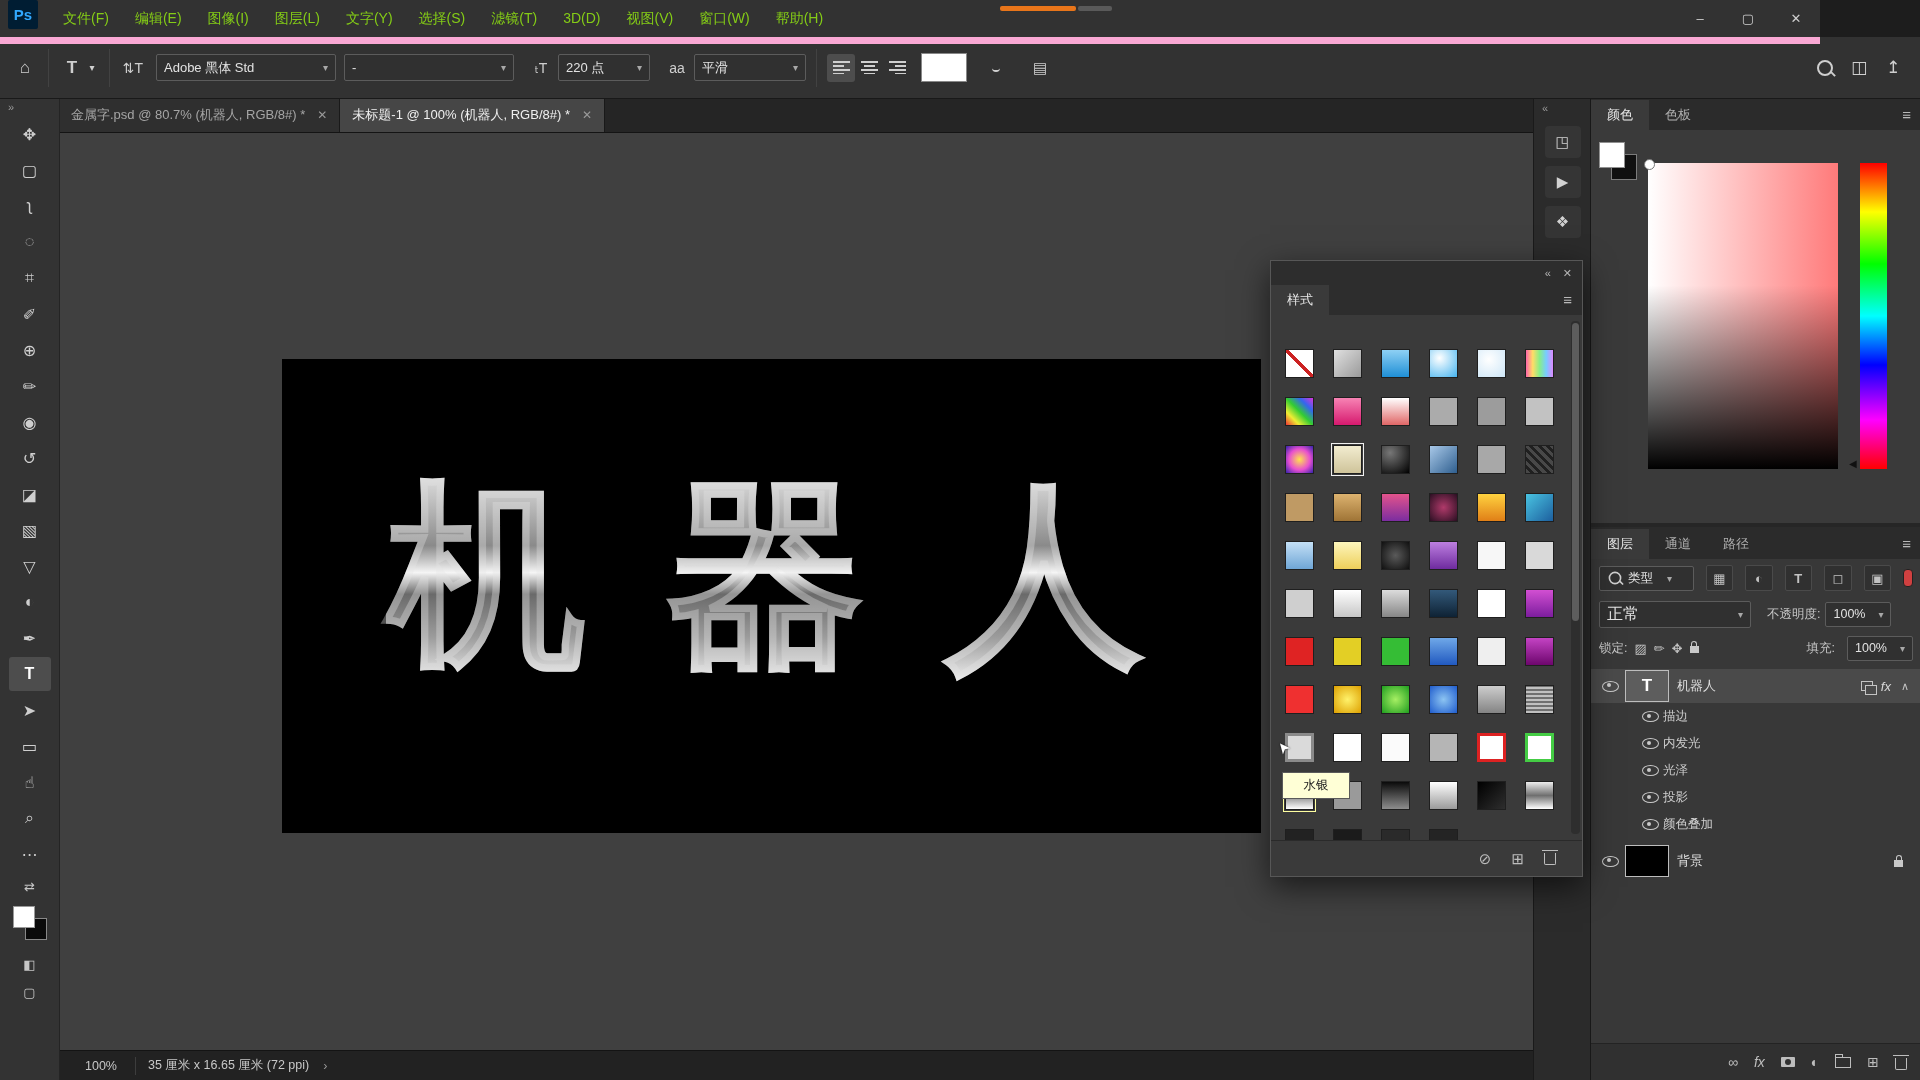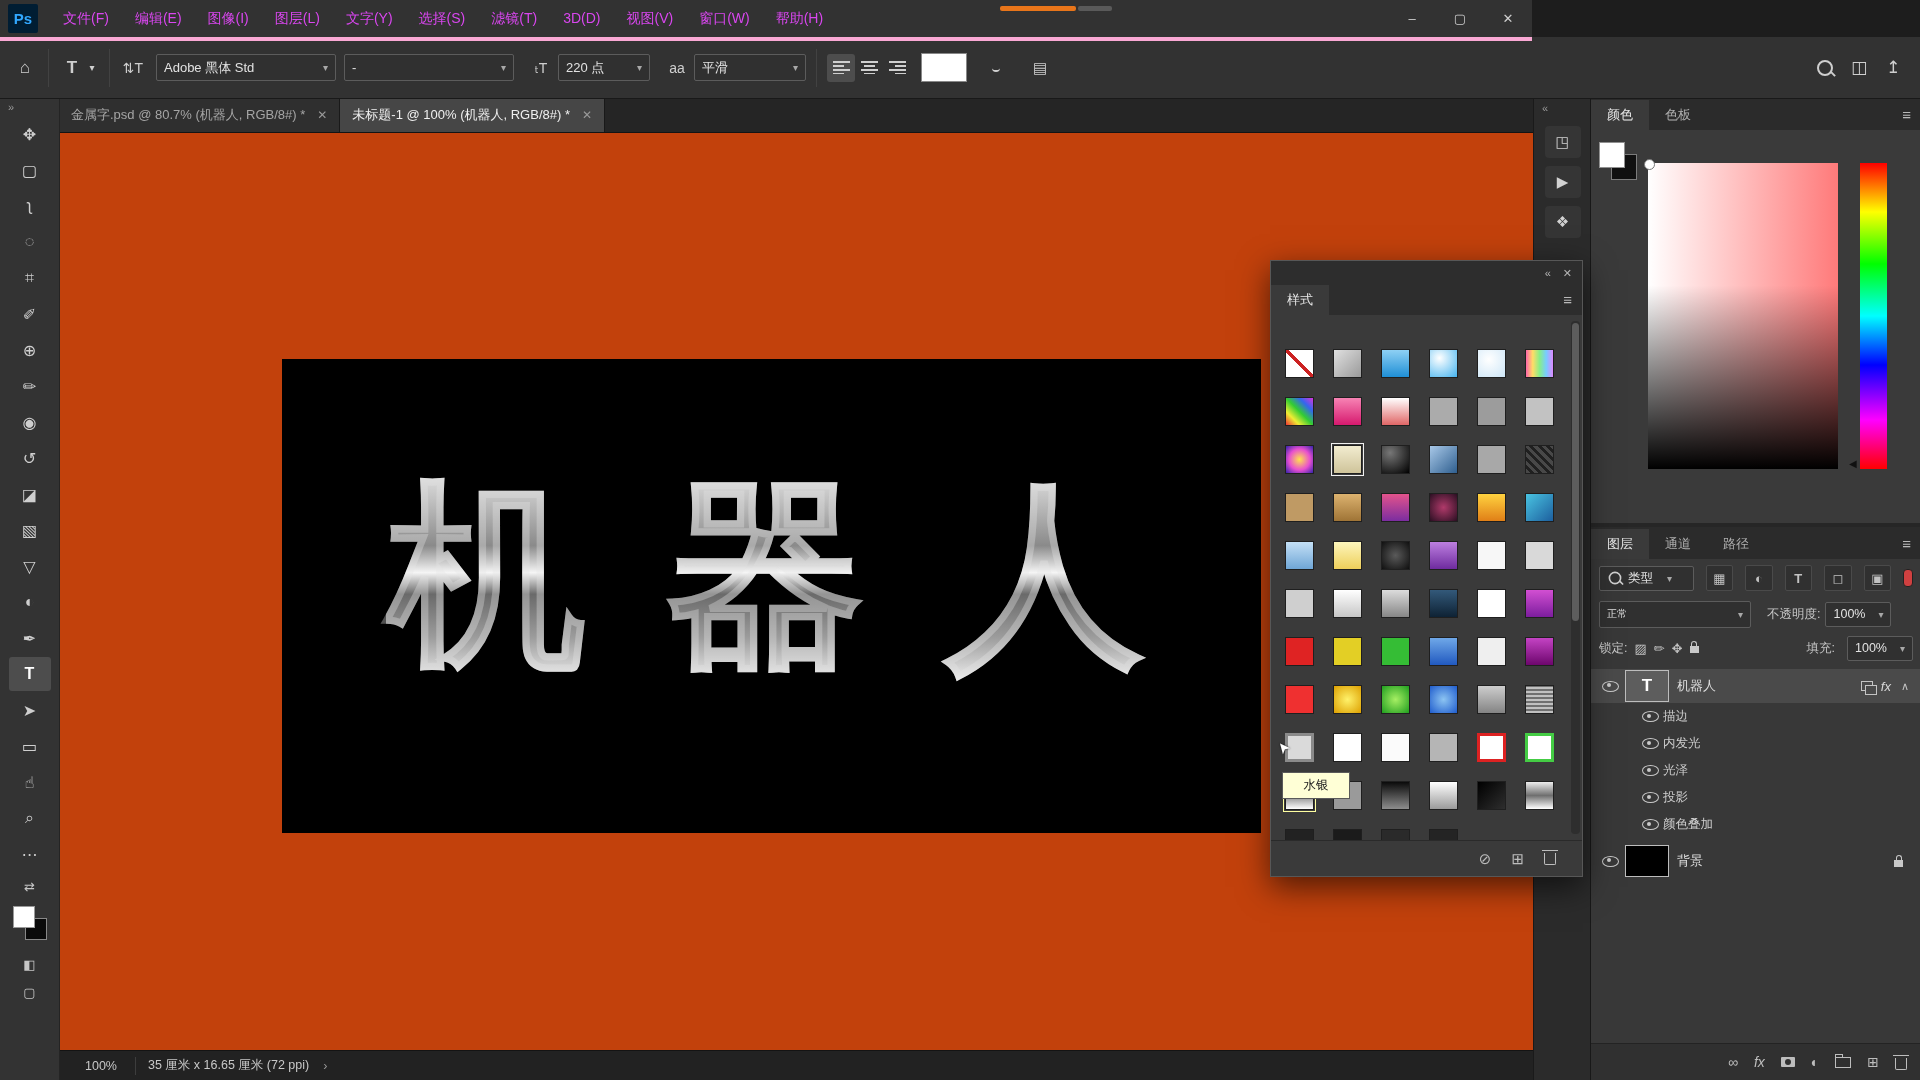--- a/index.html
+++ b/index.html
@@ -1,21 +1,21 @@
 <!DOCTYPE html>
 <html><head>
 <meta charset="utf-8">
 <style>
   html,body{margin:0;padding:0;width:1920px;height:1080px;overflow:hidden;background:#1d1d1d;
     font-family:"Liberation Sans","DejaVu Sans",sans-serif;color:#d6d6d6;font-size:14px;-webkit-user-select:none}
   .grow{flex:1}
   
-  #menubar{position:absolute;left:0;top:0;width:1532px;height:37px;background:#323232;display:flex;align-items:center;z-index:6;border-bottom:4px solid #f9a8d4}
+  #menubar{position:absolute;left:0;top:0;width:1820px;height:37px;background:#323232;display:flex;align-items:flex-start;z-index:6;border-bottom:7px solid #f9a8d4}
   #ps-logo{width:30px;height:29px;background:#001d33;color:#31a8ff;font-weight:bold;font-size:15px;display:flex;align-items:center;justify-content:center;border-radius:2px;margin:0 12px 0 8px}
-  .menu-item{padding:0 13px;height:37px;line-height:37px;font-size:14px;color:#d946ef;white-space:nowrap}
+  .menu-item{padding:0 13px;height:37px;line-height:37px;font-size:14px;color:#84cc16;white-space:nowrap}
   #sync-bar{position:absolute;left:1000px;top:6px;width:76px;height:5px;background:#e8751a;border-radius:2px}
   #sync-track{position:absolute;left:1078px;top:6px;width:34px;height:5px;background:#5a5a5a;border-radius:2px}
   #win-controls{position:absolute;right:0;top:0;display:flex;height:37px}
   .win-btn{width:48px;height:37px;display:flex;align-items:center;justify-content:center;color:#cfcfcf;font-size:13px}
   
   #optionsbar{position:absolute;left:0;top:37px;width:1920px;height:61px;background:#323232;border-bottom:1px solid #191919;display:flex;align-items:center;z-index:5}
   .opt-sep{width:1px;height:38px;background:#424242;margin:0 10px;flex:0 0 1px}
   .opt-icon{color:#cfcfcf;font-size:17px;display:flex;align-items:center;justify-content:center;min-width:26px;height:30px}
   .combo{height:27px;background:#303030;border:1px solid #5c5c5c;border-radius:2px;display:flex;align-items:center;justify-content:space-between;padding:0 7px;font-size:13px;color:#e2e2e2;box-sizing:border-box;white-space:nowrap}
   .combo .chev{color:#a8a8a8;font-size:10px;margin-left:9px}
@@ -35,21 +35,21 @@
   
   #toolbar{position:absolute;left:0;top:98px;width:59px;bottom:0;background:#333333;border-right:1px solid #242424;display:flex;flex-direction:column;align-items:center;z-index:4}
   #toolbar-chev{height:18px;line-height:18px;font-size:11px;color:#9a9a9a;align-self:flex-start;padding-left:8px}
   .tool{width:42px;height:34px;flex:0 0 34px;display:flex;align-items:center;justify-content:center;font-size:16px;color:#cfcfcf;border-radius:3px;margin:1px 0}
   .tool.active{background:#4d4d4d;color:#ffffff;font-weight:bold}
   #fgbg{position:relative;width:34px;height:34px;margin-top:6px}
   #fg-swatch{position:absolute;left:0;top:0;width:20px;height:20px;background:#ffffff;border:1px solid #999;z-index:2}
   #bg-swatch{position:absolute;right:0;bottom:0;width:20px;height:20px;background:#0a0a0a;border:1px solid #888}
   .tool-extra{width:42px;height:28px;flex:0 0 28px;display:flex;align-items:center;justify-content:center;color:#c6c6c6;font-size:13px}
   
-  #docarea{position:absolute;left:59px;top:98px;width:1474px;bottom:0;background:#c2410c}
+  #docarea{position:absolute;left:59px;top:98px;width:1474px;bottom:0;background:#404040}
   #tabsbar{height:34px;background:#252525;display:flex;border-bottom:1px solid #141414}
   .doc-tab{display:flex;align-items:center;padding:0 12px;font-size:13px;color:#a5a5a5;background:#2f2f2f;border-right:1px solid #191919;white-space:nowrap}
   .doc-tab.active{background:#464646;color:#efefef}
   .tab-close{margin-left:12px;font-size:12px;color:#9a9a9a}
   #canvas{position:absolute;left:223px;top:261px;width:979px;height:474px;background:#000;display:flex;align-items:center;justify-content:center;overflow:hidden}
   #chrome-text{font-size:200px;font-weight:bold;letter-spacing:12px;transform:translateY(-18px);white-space:nowrap;
     background:linear-gradient(180deg,#ffffff 0%,#d8d8d8 14%,#8a8a8a 38%,#f5f5f5 48%,#6a6a6a 56%,#9c9c9c 72%,#ededed 88%,#bdbdbd 100%);
     -webkit-background-clip:text;background-clip:text;color:transparent;-webkit-text-fill-color:transparent;
     -webkit-text-stroke:1px rgba(230,230,230,.35);filter:drop-shadow(0 3px 3px rgba(0,0,0,.7))}
   #statusbar{position:absolute;left:0;right:0;bottom:0;height:29px;background:#222222;border-top:1px solid #141414;display:flex;align-items:center;font-size:12.5px;color:#c8c8c8}
@@ -306,21 +306,21 @@
       <div class="filter-btn">▦</div>
       <div class="filter-btn">◐</div>
       <div class="filter-btn" style="font-weight:bold">T</div>
       <div class="filter-btn">◻</div>
       <div class="filter-btn">▣</div>
       <div id="filter-toggle"></div>
     </div>
 
     <div class="lp-row" id="lp-blend-row">
       <div class="combo" id="blend-combo">
-        <span style="font-size:10px">正常</span>
+        <span style="font-size:16px">正常</span>
         <span class="chev">▾</span>
       </div>
       <span class="small-label" style="margin-left:16px">不透明度:</span>
       <div class="combo mini-combo" style="margin-left:5px">
         <span>100%</span>
         <span class="chev">▾</span>
       </div>
     </div>
 
     <div class="lp-row" id="lp-lock-row">

